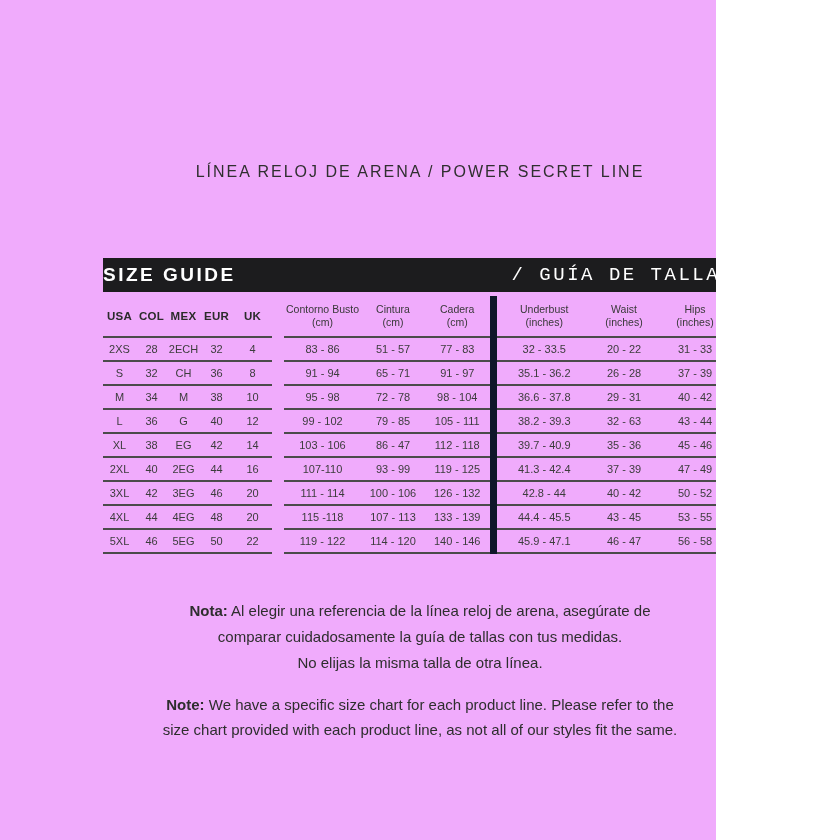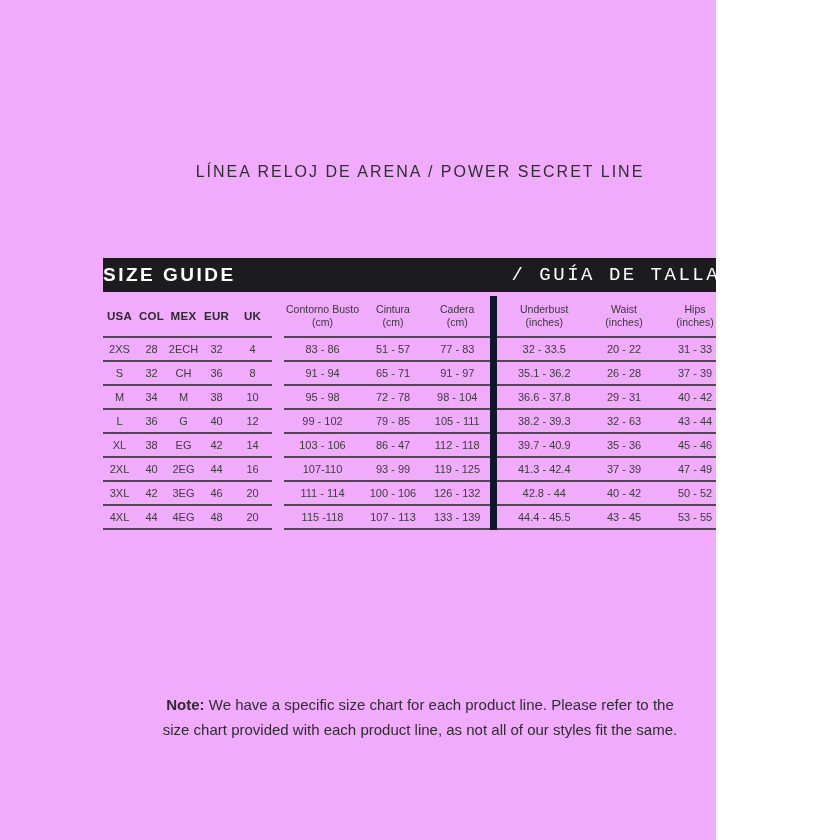--- a/index.html
+++ b/index.html
@@ -274,23 +274,42 @@
             <td class="bline">48</td>
             <td class="bline">20</td>
             <td class="gapcell"></td>
             <td class="bline">115 -118</td>
             <td class="bline">107 - 113</td>
             <td class="bline">133 - 139</td>
             <td class="bline divl">44.4 - 45.5</td>
             <td class="bline">43 - 45</td>
             <td class="bline">53 - 55</td>
           </tr>
+          <tr>
+            <td class="bline">5XL</td>
+            <td class="bline">46</td>
+            <td class="bline">5EG</td>
+            <td class="bline">50</td>
+            <td class="bline">22</td>
+            <td class="gapcell"></td>
+            <td class="bline">119 - 122</td>
+            <td class="bline">114 - 120</td>
+            <td class="bline">140 - 146</td>
+            <td class="bline divl">45.9 - 47.1</td>
+            <td class="bline">46 - 47</td>
+            <td class="bline">56 - 58</td>
+          </tr>
         </tbody>
     </table>
   </div>
 
+  <p class="note note-es">
+    <span class="line"><b>Nota:</b> <span>Al elegir una referencia de la línea reloj de arena, asegúrate de</span></span>
+    <span class="line">comparar cuidadosamente la guía de tallas con tus medidas.</span>
+    <span class="line">No elijas la misma talla de otra línea.</span>
+  </p>
 
   <p class="note note-en">
     <span class="line"><b>Note:</b> <span>We have a specific size chart for each product line. Please refer to the</span></span>
     <span class="line">size chart provided with each product line, as not all of our styles fit the same.</span>
   </p>
 
 </div>
 
 </body></html>

